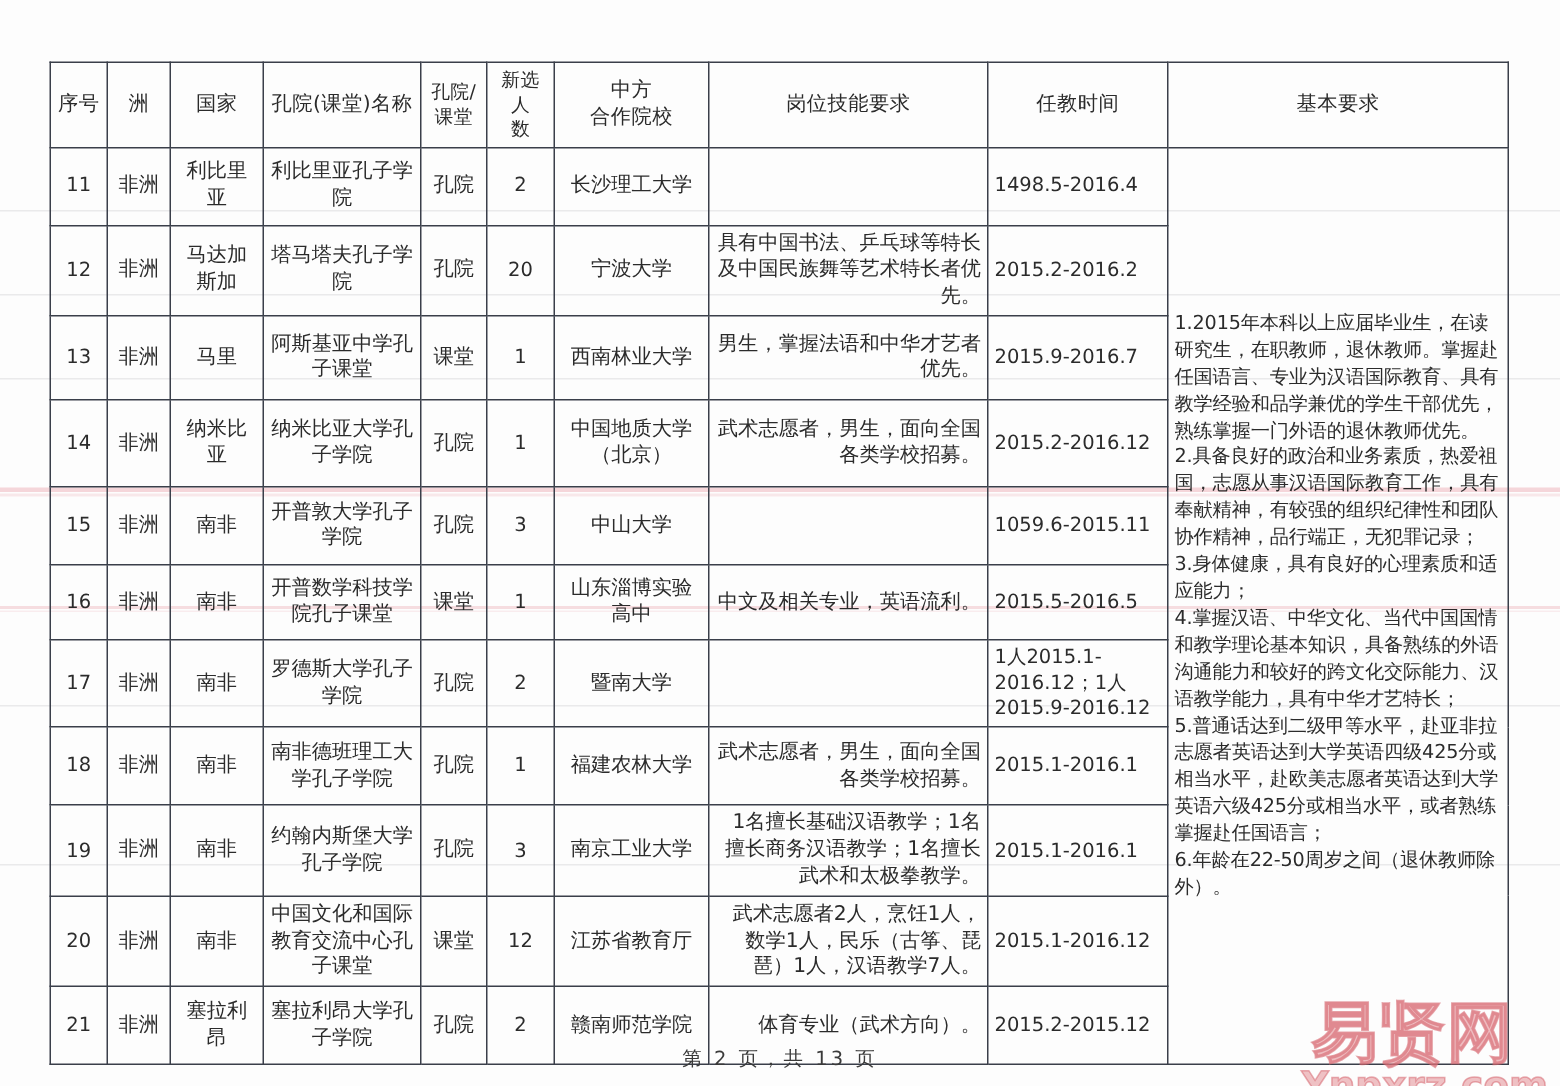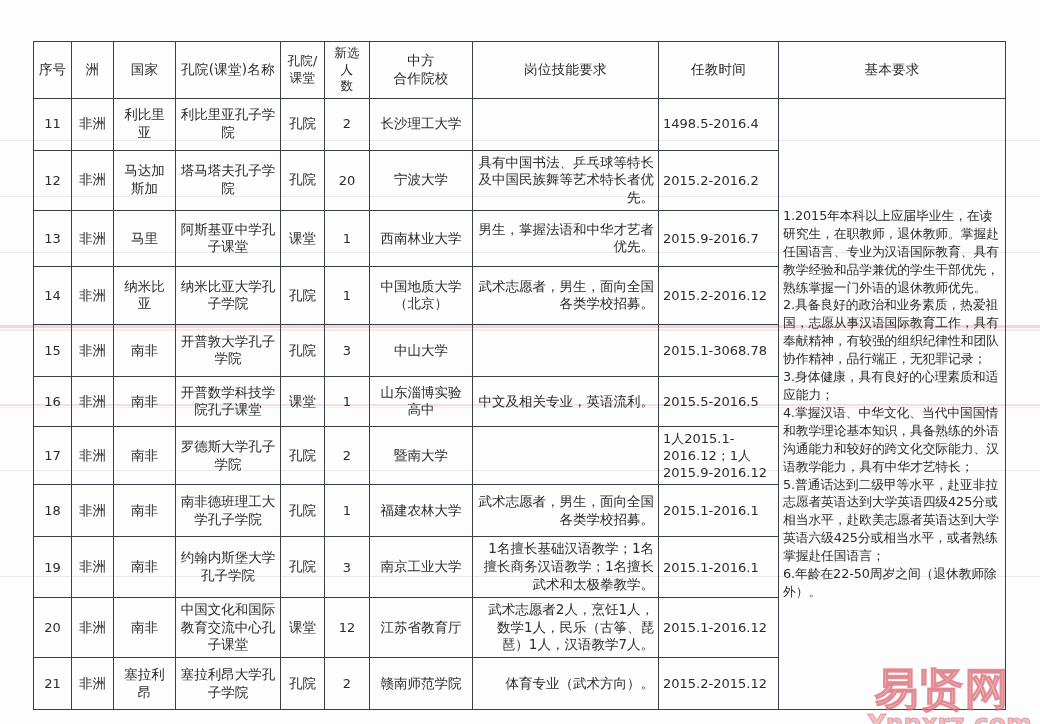--- a/index.html
+++ b/index.html
@@ -250,21 +250,21 @@
           </tr>
           <tr style="height: 52px;">
             <td class="c-num">15</td>
             <td class="c-cont">非洲</td>
             <td class="c-ctry">南非</td>
             <td class="c-inst">开普敦大学孔子学院</td>
             <td class="c-type">孔院</td>
             <td class="c-count">3</td>
             <td class="c-part">中山大学</td>
             <td class="c-skill"></td>
-            <td class="c-time">2015.1-3068.78</td>
+            <td class="c-time">1059.6-2015.11</td>
           </tr>
           <tr style="height: 50px;">
             <td class="c-num">16</td>
             <td class="c-cont">非洲</td>
             <td class="c-ctry">南非</td>
             <td class="c-inst">开普数学科技学院孔子课堂</td>
             <td class="c-type">课堂</td>
             <td class="c-count">1</td>
             <td class="c-part">山东淄博实验高中</td>
             <td class="c-skill">中文及相关专业，英语流利。</td>
@@ -322,19 +322,20 @@
             <td class="c-type">孔院</td>
             <td class="c-count">2</td>
             <td class="c-part">赣南师范学院</td>
             <td class="c-skill">体育专业（武术方向）。</td>
             <td class="c-time">2015.2-2015.12</td>
           </tr>
         </tbody>
     </table>
   </div>
 
+  <div id="footer">第 2 页，共 13 页</div>
 
   <div id="watermark">
     <div class="wm-cn">易贤网</div>
     <div class="wm-en">Ynpxrz.com</div>
   </div>
 
 </div>
 
 </body></html>

